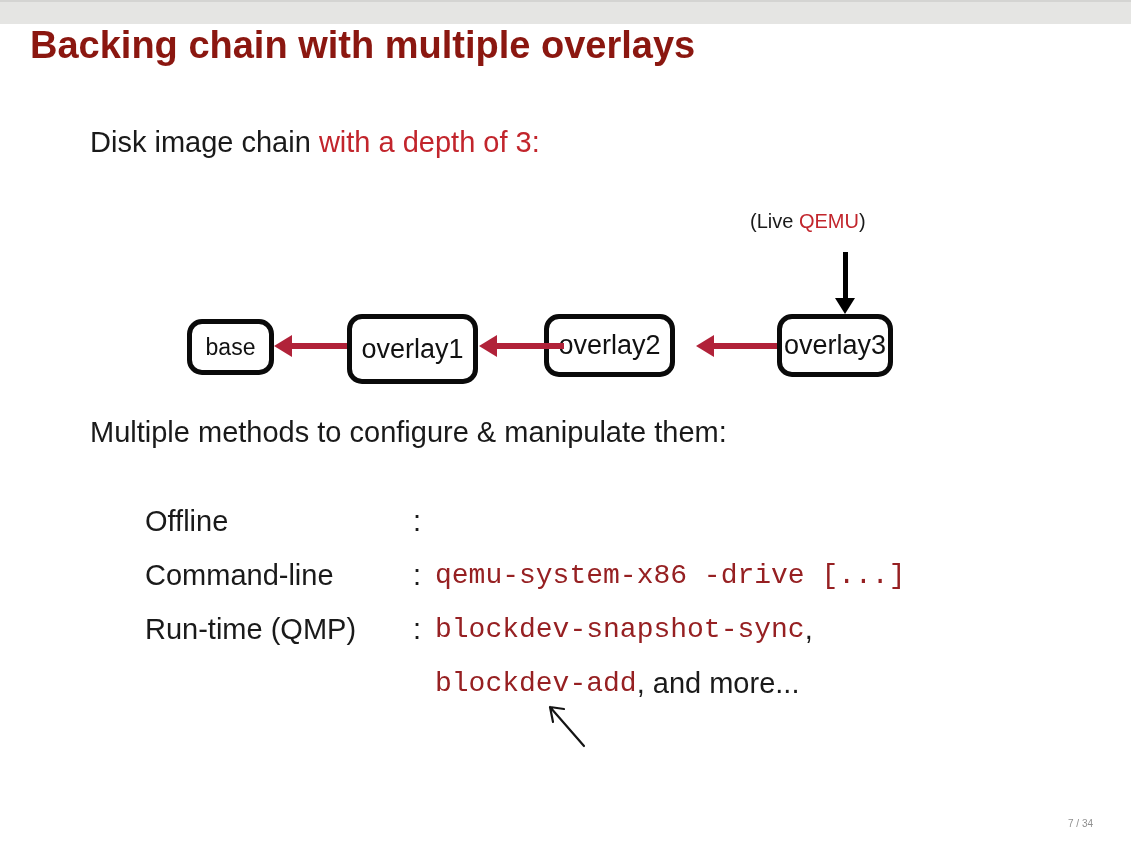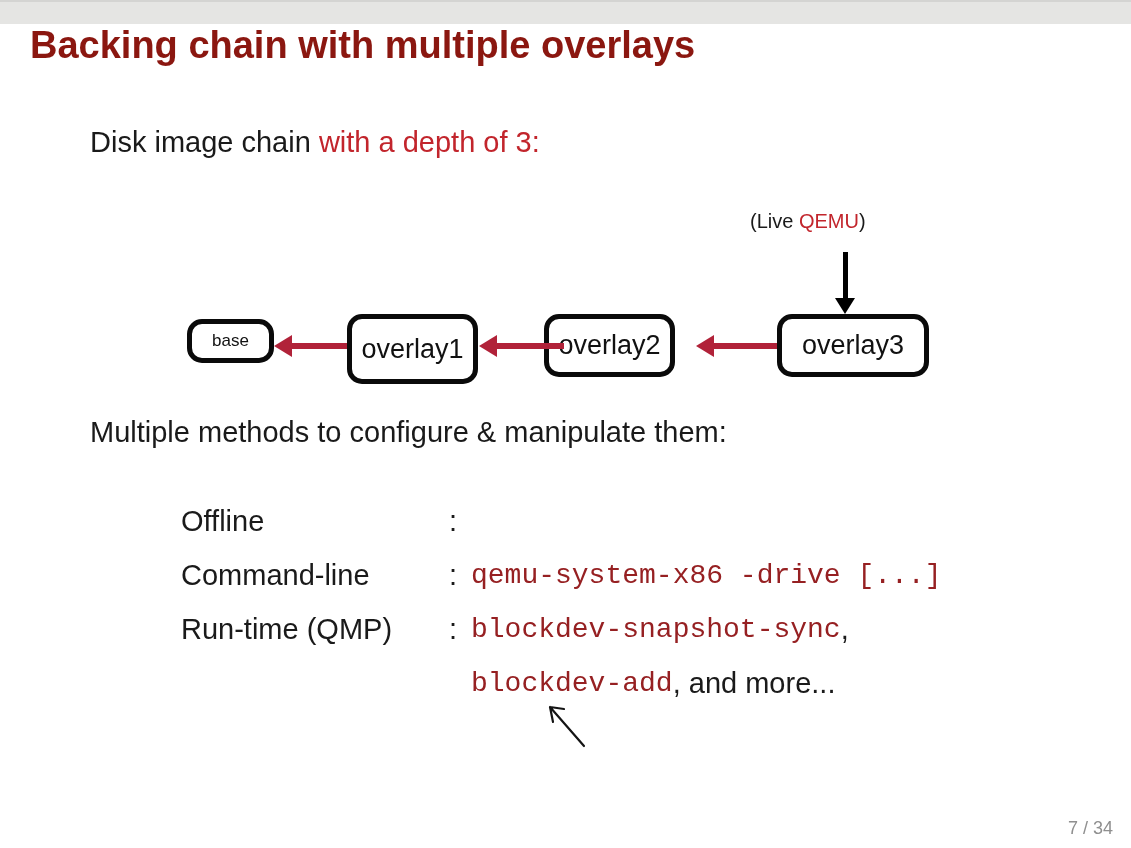--- a/index.html
+++ b/index.html
@@ -50,62 +50,61 @@
     border-left:10px solid transparent;border-right:10px solid transparent;
     border-top:16px solid #000;width:0;height:0;
   }
   
   .node{
     position:absolute;box-sizing:border-box;
     border:5px solid #0a0a0a;border-radius:15px;background:#fff;
     display:flex;align-items:center;justify-content:center;
     font-size:27px;color:#111;
   }
-  .n-base{left:187px;top:319px;width:87px;height:44px;font-size:17px;align-items:center;}
+  .n-base{left:187px;top:319px;width:87px;height:56px;font-size:23px;align-items:center;}
   .n-ov1{left:347px;top:314px;width:131px;height:70px;}
   .n-ov2{left:544px;top:314px;width:131px;height:63px;}
-  .n-ov3{left:777px;top:314px;width:152px;height:63px;}
+  .n-ov3{left:777px;top:314px;width:116px;height:63px;}
   
   .harrow{
     position:absolute;height:6px;background:var(--arrow);top:343px;
   }
   .harrow::before{
     content:"";position:absolute;left:-18px;top:-8px;width:0;height:0;
     border-top:11px solid transparent;border-bottom:11px solid transparent;
     border-right:18px solid var(--arrow);
   }
   .a1{left:292px;width:55px;}
   .a2{left:497px;width:67px;}
   .a3{left:714px;width:63px;}
   .methods-heading{
     position:absolute;left:90px;top:416px;margin:0;
     font-size:29px;white-space:nowrap;
   }
   .methods{
     position:absolute;left:145px;top:494px;
     font-size:29px;
-    margin-left:36px;
   }
   .mrow{display:flex;height:54px;align-items:center;white-space:nowrap;}
   .mlabel{display:inline-block;width:268px;}
   .msep{display:inline-block;width:22px;}
   .mcode{
     font-family:"Liberation Mono",monospace;
     font-size:28px;color:var(--code);
   }
   .msuffix{color:var(--ink);}
   .annot-arrow{position:absolute;left:540px;top:700px;}
   .annot-text{
     position:absolute;left:536px;top:752px;
     font-size:24px;white-space:nowrap;
   }
   .annot-text .paren{font-size:32px;font-weight:300;vertical-align:-3px;}
   .page-number{
     position:absolute;left:1068px;top:818px;
-    font-size:18px;color:var(--page-number);
+    font-size:10px;color:var(--page-number);
   }
 </style>
 </head>
 <body>
 
 <div class="slide">
 
   <div class="topbar"></div>
 
   <h1 class="title">Backing chain with multiple overlays</h1>

